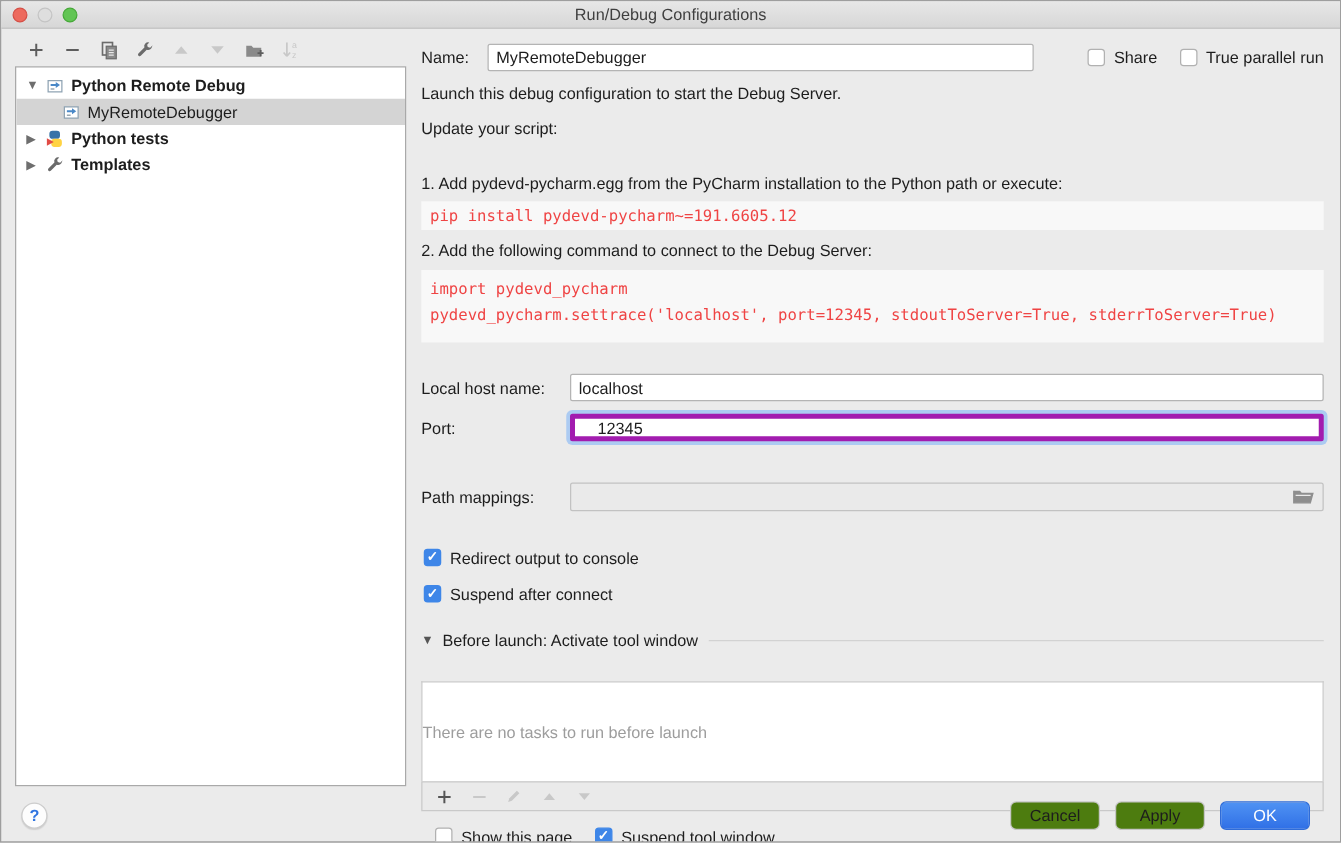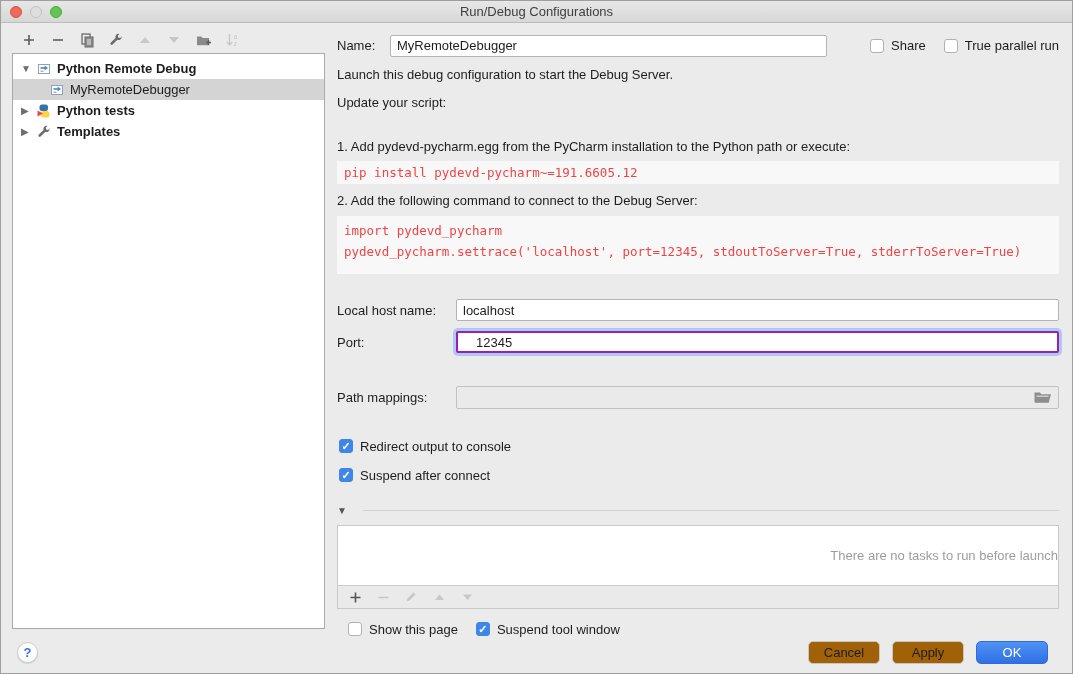--- a/index.html
+++ b/index.html
@@ -71,55 +71,55 @@
   .code1 { margin-top:6px; padding:1px 7px; height:23px; line-height:21px; }
   .p-step2 { margin-top:9px; }
   .code2 { margin-top:7px; padding:4px 7px 12px 7px; }
 
   .fields { margin-top:24px; }
   .frow { display:flex; align-items:center; height:24px; }
   .frow .flbl { width:119px; flex:0 0 119px; }
   .frow input.field { flex:1; }
   .frow.port-row { margin-top:8px; }
   input.field.focused {
-    border:2px solid #a21caf; box-shadow:0 0 0 3px #accbf2;padding-left:18px;
+    border:4px solid #a21caf; box-shadow:0 0 0 3px #accbf2;padding-left:18px;
   }
   .frow.path-row { margin-top:31px; }
   .path-field {
     flex:1; height:23px; border:1px solid #c2c2c2; border-radius:2px; background:#eaeaea;
     display:flex; align-items:center; justify-content:flex-end; padding-right:6px;
   }
   .opt-cbs { margin-top:28px; }
   .opt-row { display:flex; align-items:center; height:18px; margin-bottom:11px; padding-left:2px; }
 
   .bl-header { display:flex; align-items:center; margin-top:21px; }
   .bl-header .disc { font-size:10px; color:#555; margin-right:7px; }
   .bl-header .hairline { flex:1; height:1px; background:#d2d2d2; margin-left:9px; }
   .bl-panel {
-    margin-top:9px; height:60px; background:#fff; border:1px solid #c9c9c9; border-bottom:none;
-    display:flex; align-items:center; justify-content:flex-end;
+    margin-top:25px; height:80px; background:#fff; border:1px solid #c9c9c9; border-bottom:none;
+    display:flex; align-items:center; justify-content:flex-start;
   }
   .bl-empty { color:#9d9d9d; }
   .bl-toolbar {
     height:24px; background:#eaeaea; border:1px solid #c9c9c9;
     display:flex; align-items:center; gap:12px; padding-left:9px;
   }
   .page-cbs { margin-top:11px; display:flex; align-items:center; gap:18px; padding-left:11px; height:18px; }
 
   
   .help-btn {
     position:absolute; left:16px; top:641px; width:21px; height:21px; border-radius:50%;
     background:#fdfdfd; border:1px solid #cdcdcd; box-shadow:0 1px 1px rgba(0,0,0,0.12);
     display:flex; align-items:center; justify-content:center;
     color:#2f74e0; font-weight:bold; font-size:13px;
   }
   .footer-btns { position:absolute; right:24px; top:640px; display:flex; gap:12px; }
   .btn {
     min-width:72px; height:23px; border-radius:5px; border:1px solid #c6c6c6;
-    background:#a16207; font-size:13px; color:#1d1d1d;
+    background:#4d7c0f; font-size:13px; color:#1d1d1d;
     display:flex; align-items:center; justify-content:center; padding:0 12px;
   }
   .btn.primary {
     background:linear-gradient(#4f92f3,#3070e6); border-color:#2f6cd8; color:#fff;
   }
   svg { display:block; }
 </style>
 </head>
 <body>
 
@@ -282,20 +282,21 @@
         <span>Redirect output to console</span>
       </div>
       <div class="opt-row cbwrap">
         <span class="cb checked"></span>
         <span>Suspend after connect</span>
       </div>
     </div>
 
     <div class="bl-header">
       <span class="disc">▼</span>
+      <span>Before launch: Activate tool window</span>
       <span class="hairline"></span>
     </div>
 
     <div class="bl-panel">
       <span class="bl-empty">There are no tasks to run before launch</span>
     </div>
     <div class="bl-toolbar">
       <span class="tbtn">
         <svg width="13" height="13">
             <path d="M6.5 1.5v10M1.5 6.5h10" stroke="#555" stroke-width="1.6"></path>

